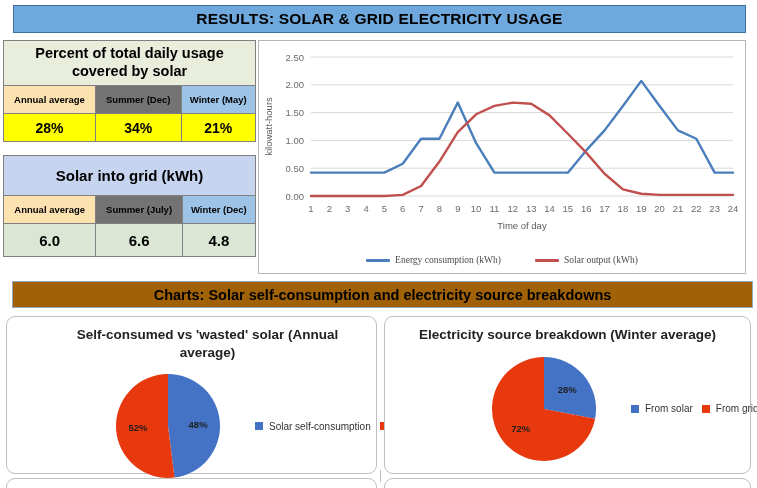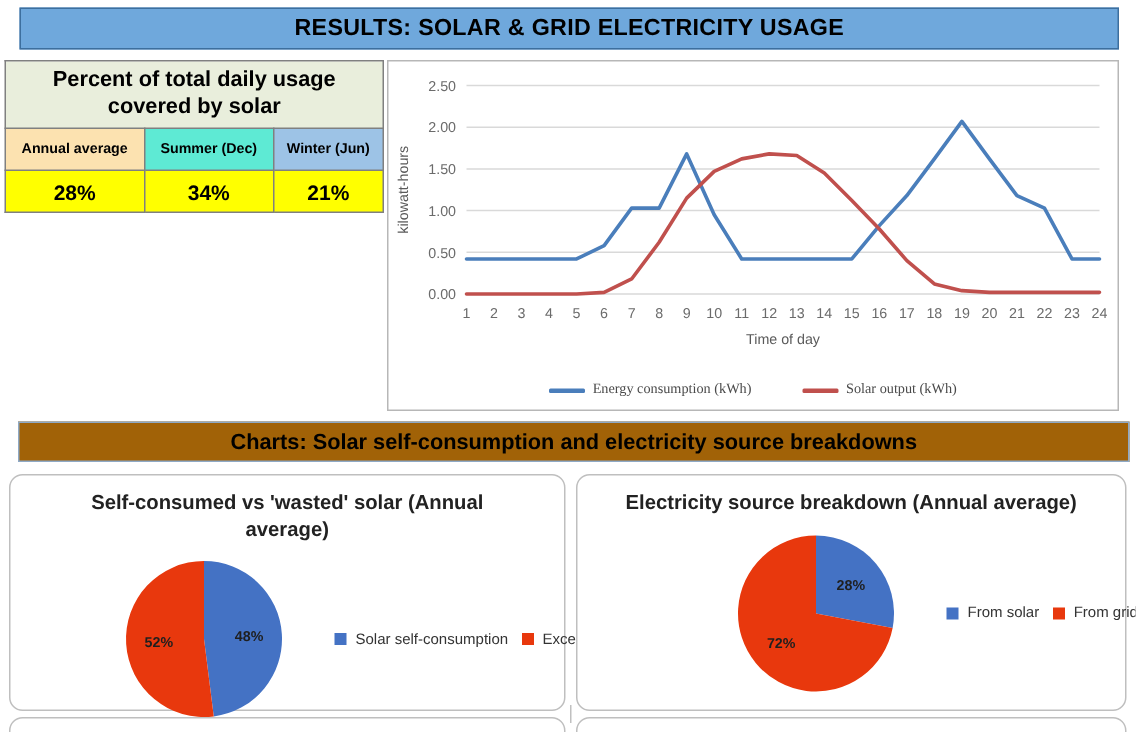--- a/index.html
+++ b/index.html
@@ -29,21 +29,21 @@
   #tbl-grid { left:3px; top:155px; width:253px; }
 
   .title-cell-green {
     background:#e9eedc; height:45px; font-size:14.5px; font-weight:bold;
     color:#000; line-height:1.22; padding:2px 8px;
   }
   .title-cell-blue {
     background:#c6d4ef; height:40px; font-size:15px; font-weight:bold; color:#000;
   }
   .hdr-peach { background:#fce2b0; }
-  .hdr-orange { background:#5eead4; }
+  .hdr-orange { background:#737373; }
   .hdr-blue { background:#9dc3e6; }
   .hdr { height:28px; font-size:9.5px; font-weight:bold; color:#000;margin-top:44px; }
   .val-yellow { background:#ffff00; height:28px; font-size:14px; font-weight:bold; color:#000; }
   .val-green { background:#dce6d5; height:33px; font-size:15px; font-weight:bold; color:#000; }
 
   
   #chart-panel {
     position:absolute; left:258px; top:40px; width:488px; height:234px;
     background:#ffffff; border:1px solid #b7b7b7;
   }
@@ -62,21 +62,21 @@
     background:#a16207; border:1px solid #8ea9c6;
     display:flex; align-items:center; justify-content:center;
   }
   .banner-mid span { font-size:14.5px; font-weight:bold; color:#000; }
 
   
   .pie-card {
     position:absolute; background:#fff;
     border:1px solid #bfbfbf; border-radius:9px;
   }
-  #pie-card-1 { left:6px; top:316px; width:371px; height:158px; }
+  #pie-card-1 { left:6px; top:316px; width:371px; height:158px;padding-left:32px; }
   #pie-card-2 { left:384px; top:316px; width:367px; height:158px; }
   #pie-card-3 { left:6px; top:478px; width:371px; height:40px; }
   #pie-card-4 { left:384px; top:478px; width:367px; height:40px; }
 
   .pie-title {
     text-align:center; font-size:13.5px; font-weight:bold; color:#222;
     line-height:1.3; padding:9px 26px 0 26px;
   }
   .pie-body { display:flex; align-items:center; margin-top:6px; }
   .pie-holder { flex:0 0 auto; display:flex; justify-content:flex-end; }
@@ -103,30 +103,47 @@
   </div>
 
   <table class="tbl" id="tbl-pct">
     <tbody>
         <tr>
       <td class="title-cell-green" colspan="3">Percent of total daily usage covered by solar</td>
     </tr>
     <tr>
       <td class="hdr hdr-peach">Annual average</td>
       <td class="hdr hdr-orange">Summer (Dec)</td>
-      <td class="hdr hdr-blue">Winter (Jun)</td>
+      <td class="hdr hdr-blue">Winter (May)</td>
     </tr>
     <tr>
       <td class="val-yellow">28%</td>
       <td class="val-yellow">34%</td>
       <td class="val-yellow">21%</td>
     </tr>
   </tbody>
     </table>
 
+  <table class="tbl" id="tbl-grid">
+    <tbody>
+        <tr>
+      <td class="title-cell-blue" colspan="3">Solar into grid (kWh)</td>
+    </tr>
+    <tr>
+      <td class="hdr hdr-peach">Annual average</td>
+      <td class="hdr hdr-orange">Summer (July)</td>
+      <td class="hdr hdr-blue">Winter (Dec)</td>
+    </tr>
+    <tr>
+      <td class="val-green">6.0</td>
+      <td class="val-green">6.6</td>
+      <td class="val-green">4.8</td>
+    </tr>
+  </tbody>
+    </table>
 
   <div id="chart-panel">
     <svg id="chart-svg" width="486" height="200" viewBox="0 0 486 200">
         <line x1="52" y1="155" x2="474" y2="155" stroke="#d9d9d9" stroke-width="1"></line>
         <text x="45" y="158.5" text-anchor="end" font-size="9.5" font-family="&quot;Liberation Sans&quot;, sans-serif" fill="#6b6b6b">0.00</text>
         <line x1="52" y1="127.2" x2="474" y2="127.2" stroke="#d9d9d9" stroke-width="1"></line>
         <text x="45" y="130.7" text-anchor="end" font-size="9.5" font-family="&quot;Liberation Sans&quot;, sans-serif" fill="#6b6b6b">0.50</text>
         <line x1="52" y1="99.4" x2="474" y2="99.4" stroke="#d9d9d9" stroke-width="1"></line>
         <text x="45" y="102.9" text-anchor="end" font-size="9.5" font-family="&quot;Liberation Sans&quot;, sans-serif" fill="#6b6b6b">1.00</text>
         <line x1="52" y1="71.60000000000001" x2="474" y2="71.60000000000001" stroke="#d9d9d9" stroke-width="1"></line>
@@ -198,21 +215,21 @@
         </div>
         <div class="pie-legend-item">
           <span class="pie-legend-box" style="background:#e8380d"></span>
           <span class="pie-legend-label">Excess (output) solar</span>
         </div>
       </div>
     </div>
   </div>
 
   <div class="pie-card" id="pie-card-2">
-    <div class="pie-title">Electricity source breakdown (Annual average)</div>
+    <div class="pie-title">Electricity source breakdown (Winter average)</div>
     <div class="pie-body">
       <div class="pie-holder" style="width:220px;">
         <svg id="pie-svg-2" width="122" height="118" viewBox="0 0 122 118">
             <path d="M 61 59 L 61 7 A 52 52 0 0 1 112.0789370378918 68.74382835845769 Z" fill="#4472c4"></path>
             <text x="84.2386794021178" y="43.27529246917952" text-anchor="middle" font-size="9.5" font-weight="bold" font-family="&quot;Liberation Sans&quot;, sans-serif" fill="#1f1f1f">28%</text>
             <path d="M 61 59 L 112.0789370378918 68.74382835845769 A 52 52 0 1 1 60.999999999999986 7 Z" fill="#e8380d"></path>
             <text x="37.7613205978822" y="81.72470753082047" text-anchor="middle" font-size="9.5" font-weight="bold" font-family="&quot;Liberation Sans&quot;, sans-serif" fill="#1f1f1f">72%</text>
           </svg>
       </div>
       <div class="pie-legend">

